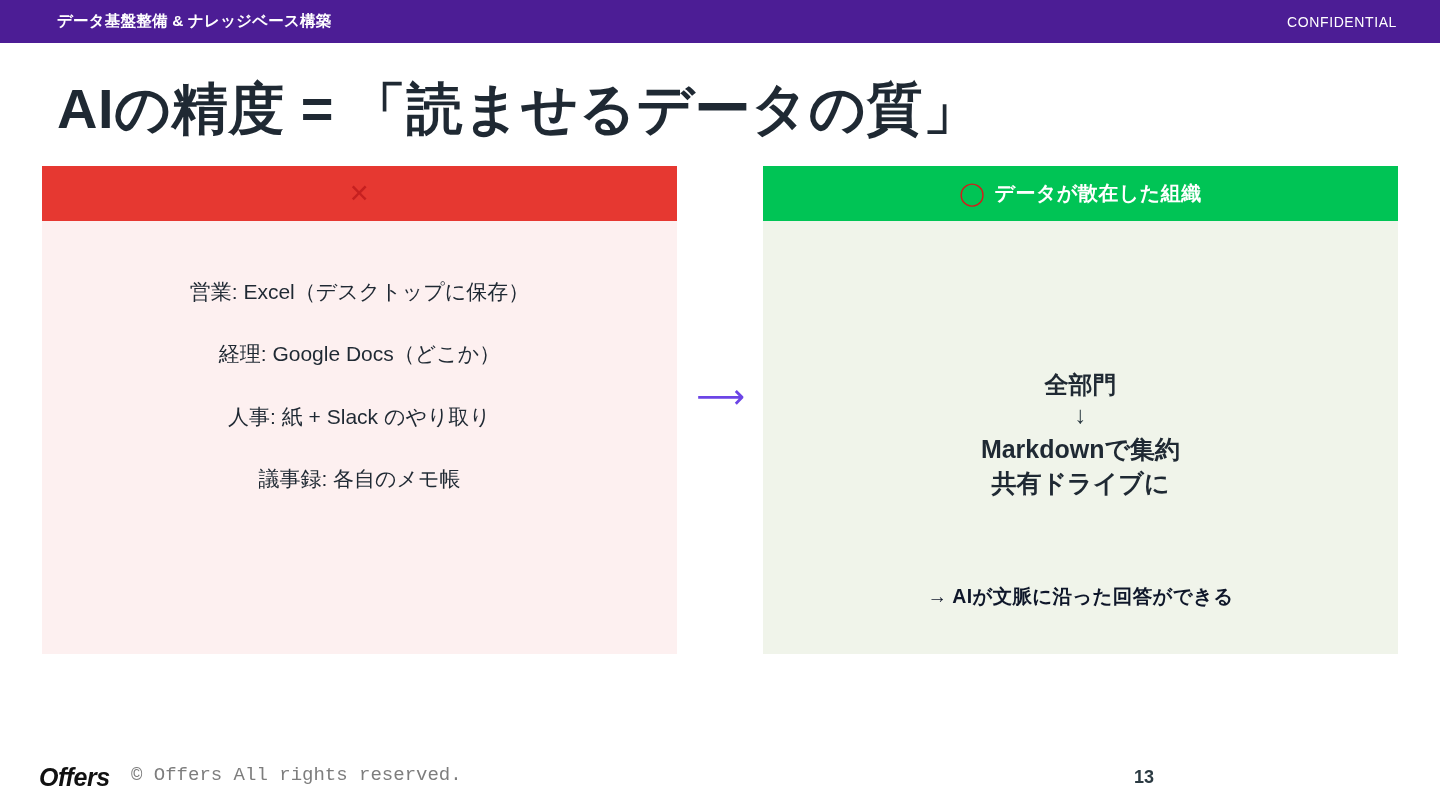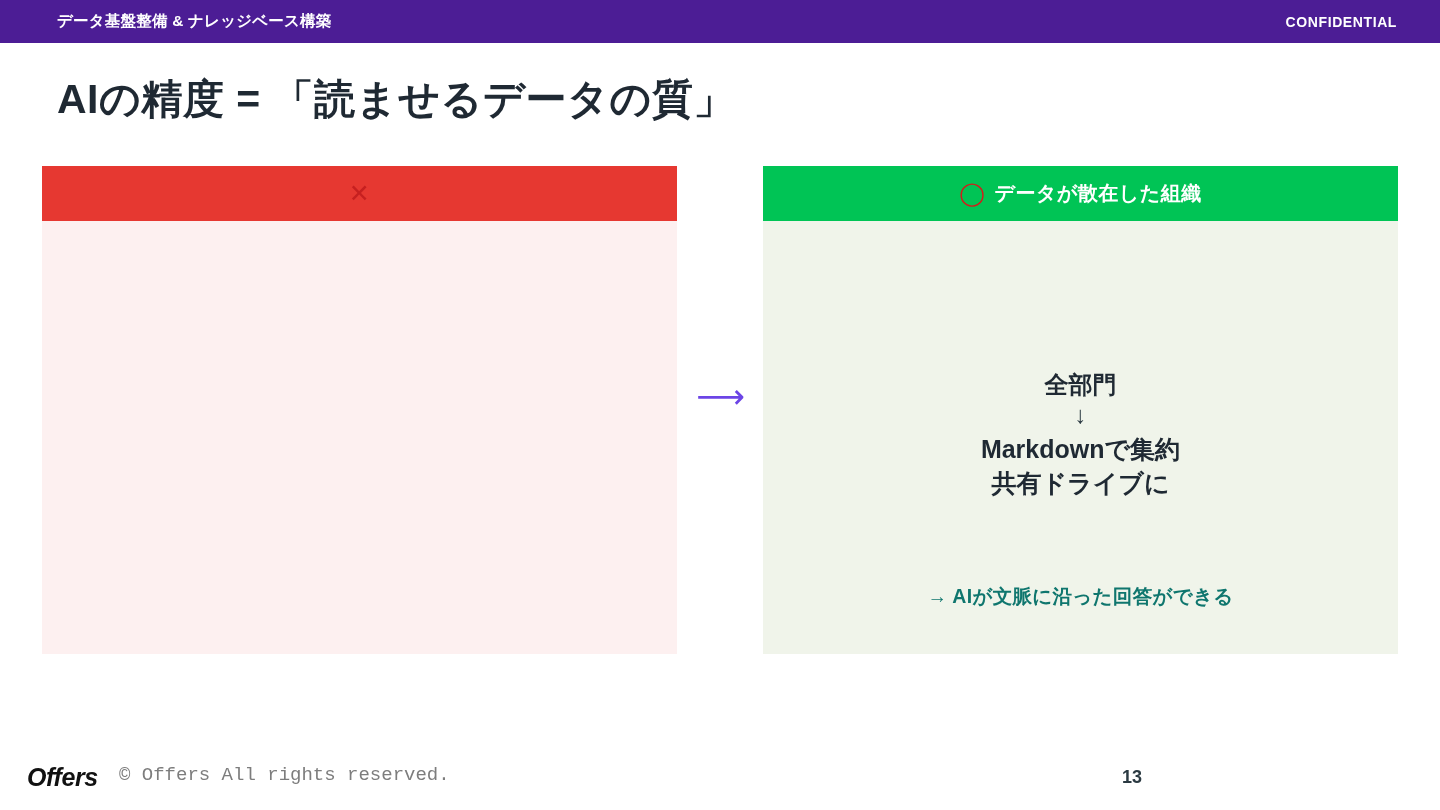--- a/index.html
+++ b/index.html
@@ -31,31 +31,31 @@
   .topbar-title {
     color: #ffffff;
     font-size: 15.5px;
     font-weight: bold;
     letter-spacing: 0.2px;
     white-space: nowrap;
   }
   .topbar-confidential {
     color: #ffffff;
     font-size: 14px;
-    font-weight: bold;
+    font-weight: normal;
     letter-spacing: 0.6px;
     white-space: nowrap;
   }
 
   
   .slide-title {
     position: absolute;
     left: 57px;
     top: 72px;
-    font-size: 41px;
+    font-size: 56px;
     font-weight: bold;
     color: #1F2933;
     letter-spacing: 0.5px;
     white-space: nowrap;
   }
 
   
   .panel {
     position: absolute;
     top: 166px;
@@ -117,21 +117,21 @@
     text-align: center;
     font-size: 19.5px;
     font-weight: bold;
     letter-spacing: 0.3px;
   }
   .conclusion-bad {
     color: #D93B30;
     margin-top: 30px;
   }
   .conclusion-good {
-    color: #0f766e;
+    color: #0f172a;
   }
 
   
   .good-inner {
     flex: 1 1 auto;
     display: flex;
     flex-direction: column;
     align-items: center;
     justify-content: center;
     padding-bottom: 6px;
@@ -174,21 +174,21 @@
     align-items: center;
     justify-content: center;
     color: #6C45E6;
     font-size: 34px;
     line-height: 1;
   }
 
   
   .footer {
     position: absolute;
-    left: 0;
+    left: 12px;
     bottom: 0;
     width: 1184px;
     height: 58px;
     display: flex;
     align-items: center;
   }
   .logo {
     position: absolute;
     left: 27px;
     bottom: 18px;
@@ -223,20 +223,26 @@
   <div class="topbar-confidential">CONFIDENTIAL</div>
 </div>
 
 <div class="slide-title">AIの精度 = 「読ませるデータの質」</div>
 
 <div class="panel panel-left">
   <div class="panel-head">
     <span class="head-mark cross">✕</span>
   </div>
   <div class="panel-body">
+    <ul class="bad-list">
+      <li>営業: Excel（デスクトップに保存）</li>
+      <li>経理: Google Docs（どこか）</li>
+      <li>人事: 紙 + Slack のやり取り</li>
+      <li>議事録: 各自のメモ帳</li>
+    </ul>
   </div>
 </div>
 
 <div class="mid-arrow">⟶</div>
 
 <div class="panel panel-right">
   <div class="panel-head">
     <span class="head-mark circle">◯</span>
     <span>データが散在した組織</span>
   </div>

